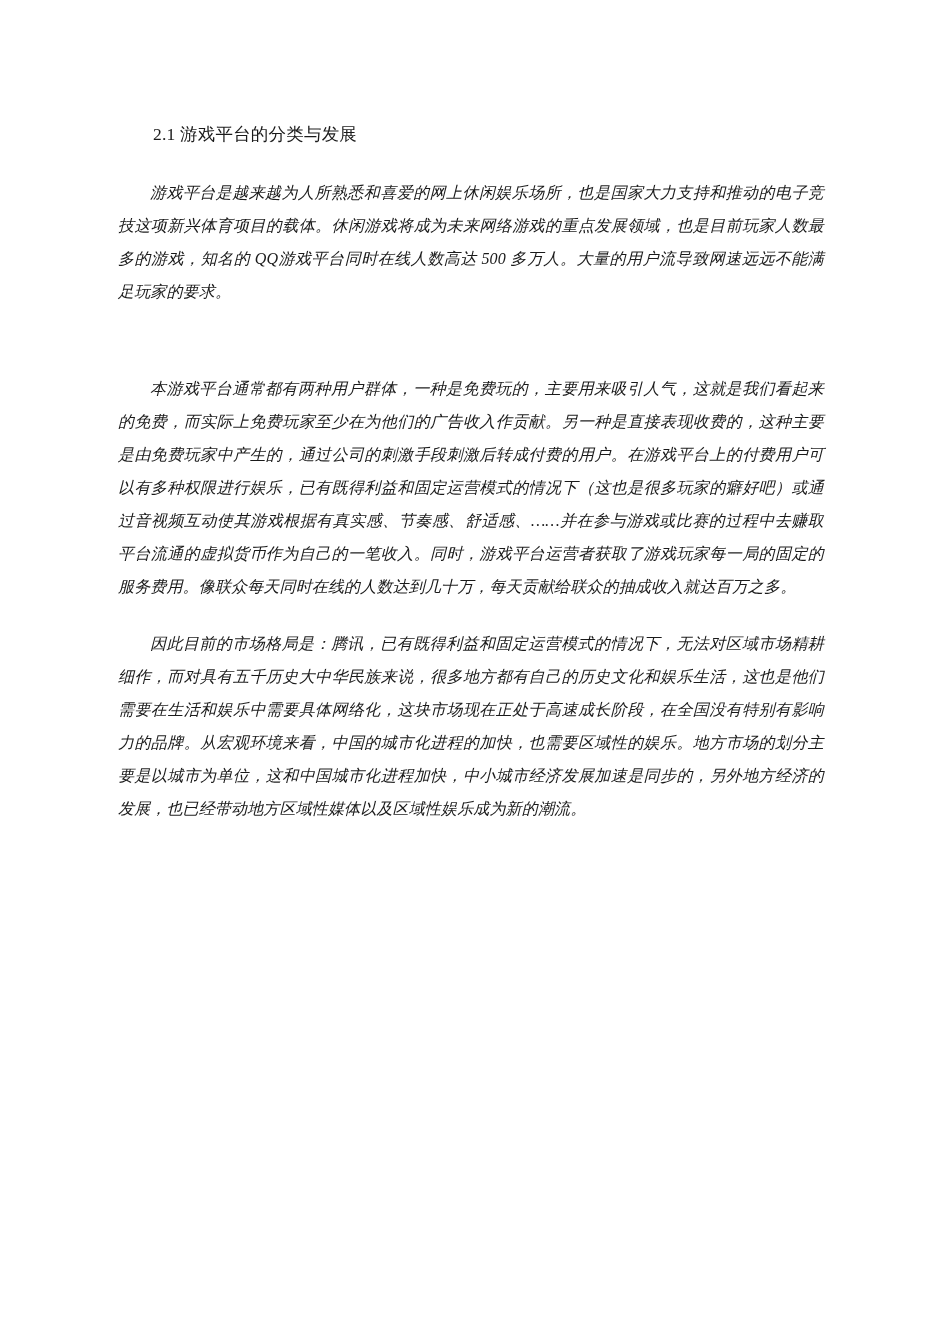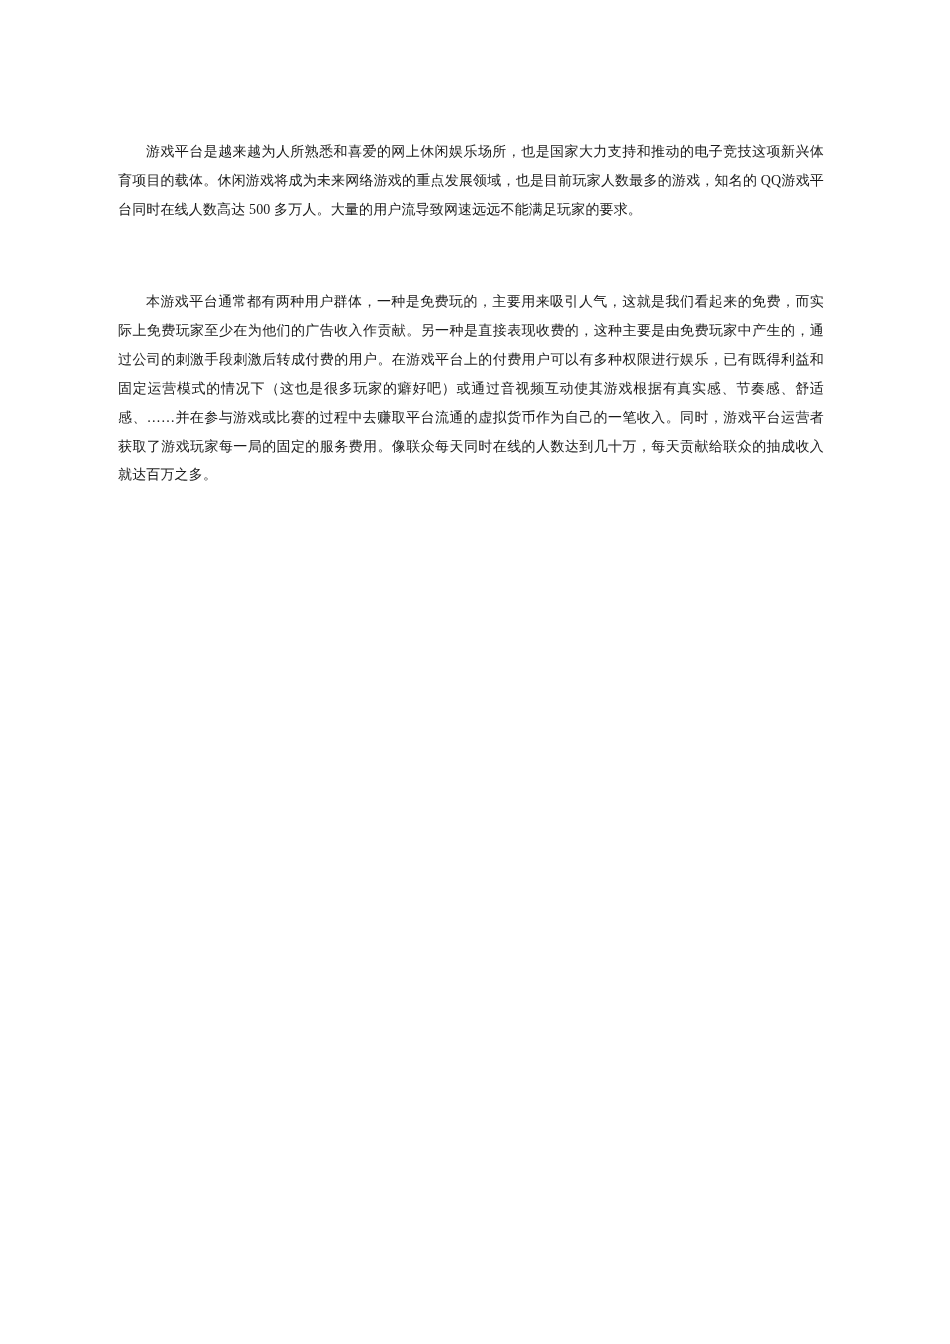--- a/index.html
+++ b/index.html
@@ -27,55 +27,58 @@
   }
   .heading {
     font-size: 17.5px;
     line-height: 1.9;
     margin: 0 0 6px 0;
     text-indent: 2em;
     letter-spacing: 0.2px;
     font-weight: 400;
   }
   .para {
-    font-size: 14px;
+    font-size: 16px;
     line-height: 2.06;
     margin: 0 8px 4px 0;
     text-indent: 2em;
     text-align: justify;
     text-justify: inter-ideograph;
     letter-spacing: 0.15px;
     word-break: break-all;
+    font-style: italic;
   }
   .sp-1 { height: 22px; }
   .sp-2 { height: 20px; }
   .sp-3 { height: 20px; }
   .sp-4 { height: 20px; }
   .sp-5 { height: 20px; }
 </style>
 </head>
 <body>
 
 <div class="page">
   <div class="doc-body">
 
     <div class="sp-1"></div>
 
+    <p class="heading">2.1  游戏平台的分类与发展</p>
 
     <div class="sp-2"></div>
 
     <p class="para">游戏平台是越来越为人所熟悉和喜爱的网上休闲娱乐场所，也是国家大力支持和推动的电子竞技这项新兴体育项目的载体。休闲游戏将成为未来网络游戏的重点发展领域，也是目前玩家人数最多的游戏，知名的 QQ游戏平台同时在线人数高达 500 多万人。大量的用户流导致网速远远不能满足玩家的要求。</p>
 
     <div class="sp-3"></div>
 
 
     <div class="sp-4"></div>
 
 
     <div class="sp-5"></div>
 
     <p class="para">本游戏平台通常都有两种用户群体，一种是免费玩的，主要用来吸引人气，这就是我们看起来的免费，而实际上免费玩家至少在为他们的广告收入作贡献。另一种是直接表现收费的，这种主要是由免费玩家中产生的，通过公司的刺激手段刺激后转成付费的用户。在游戏平台上的付费用户可以有多种权限进行娱乐，已有既得利益和固定运营模式的情况下（这也是很多玩家的癖好吧）或通过音视频互动使其游戏根据有真实感、节奏感、舒适感、……并在参与游戏或比赛的过程中去赚取平台流通的虚拟货币作为自己的一笔收入。同时，游戏平台运营者获取了游戏玩家每一局的固定的服务费用。像联众每天同时在线的人数达到几十万，每天贡献给联众的抽成收入就达百万之多。</p>
 
     <div class="sp-5"></div>
 
+    <p class="para">因此目前的市场格局是：腾讯，已有既得利益和固定运营模式的情况下，无法对区域市场精耕细作，而对具有五千历史大中华民族来说，很多地方都有自己的历史文化和娱乐生活，这也是他们需要在生活和娱乐中需要具体网络化，这块市场现在正处于高速成长阶段，在全国没有特别有影响力的品牌。从宏观环境来看，中国的城市化进程的加快，也需要区域性的娱乐。地方市场的划分主要是以城市为单位，这和中国城市化进程加快，中小城市经济发展加速是同步的，另外地方经济的发展，也已经带动地方区域性媒体以及区域性娱乐成为新的潮流。</p>
 
   </div>
 </div>
 
 </body></html>

